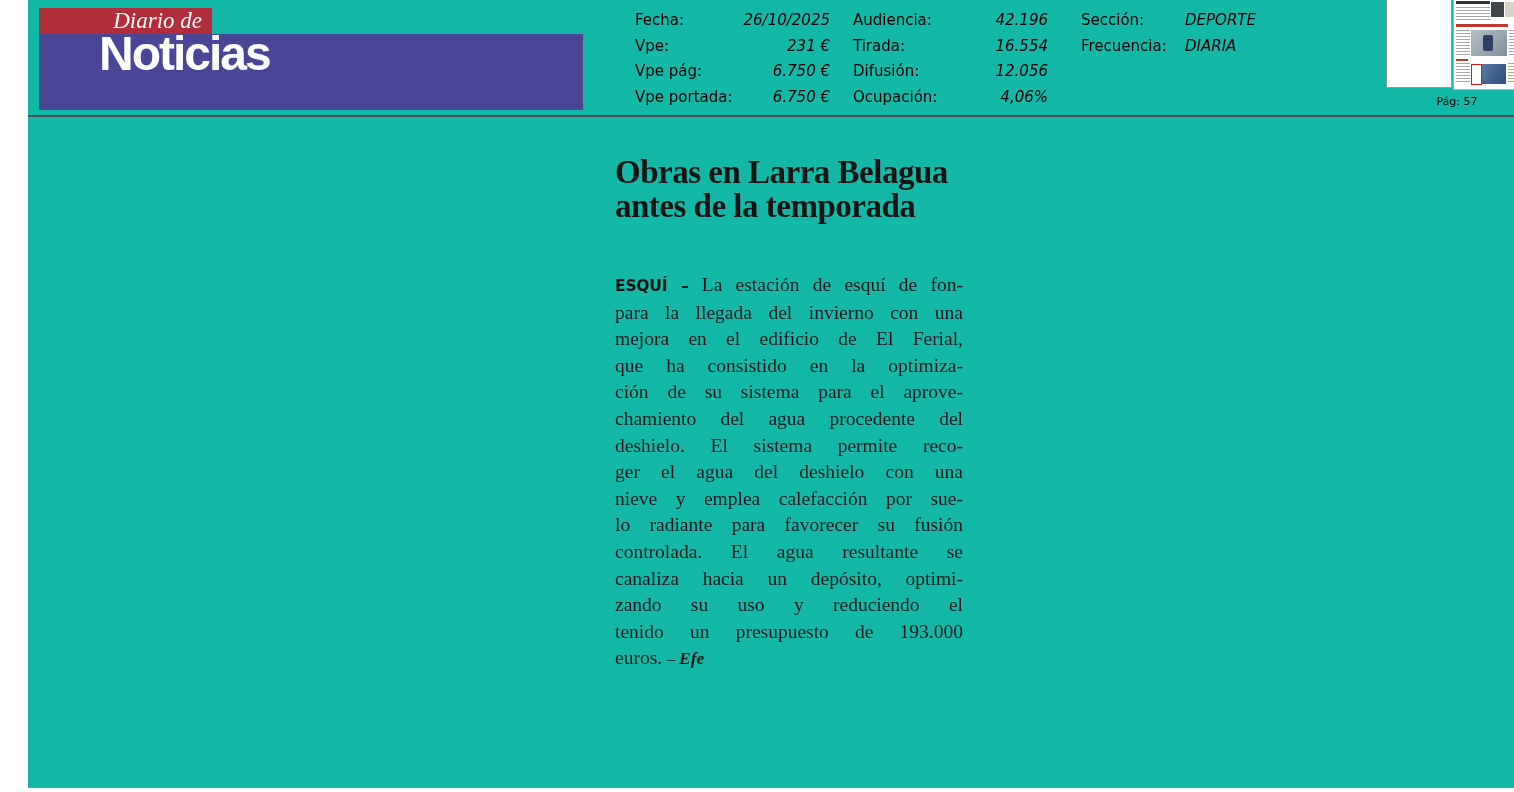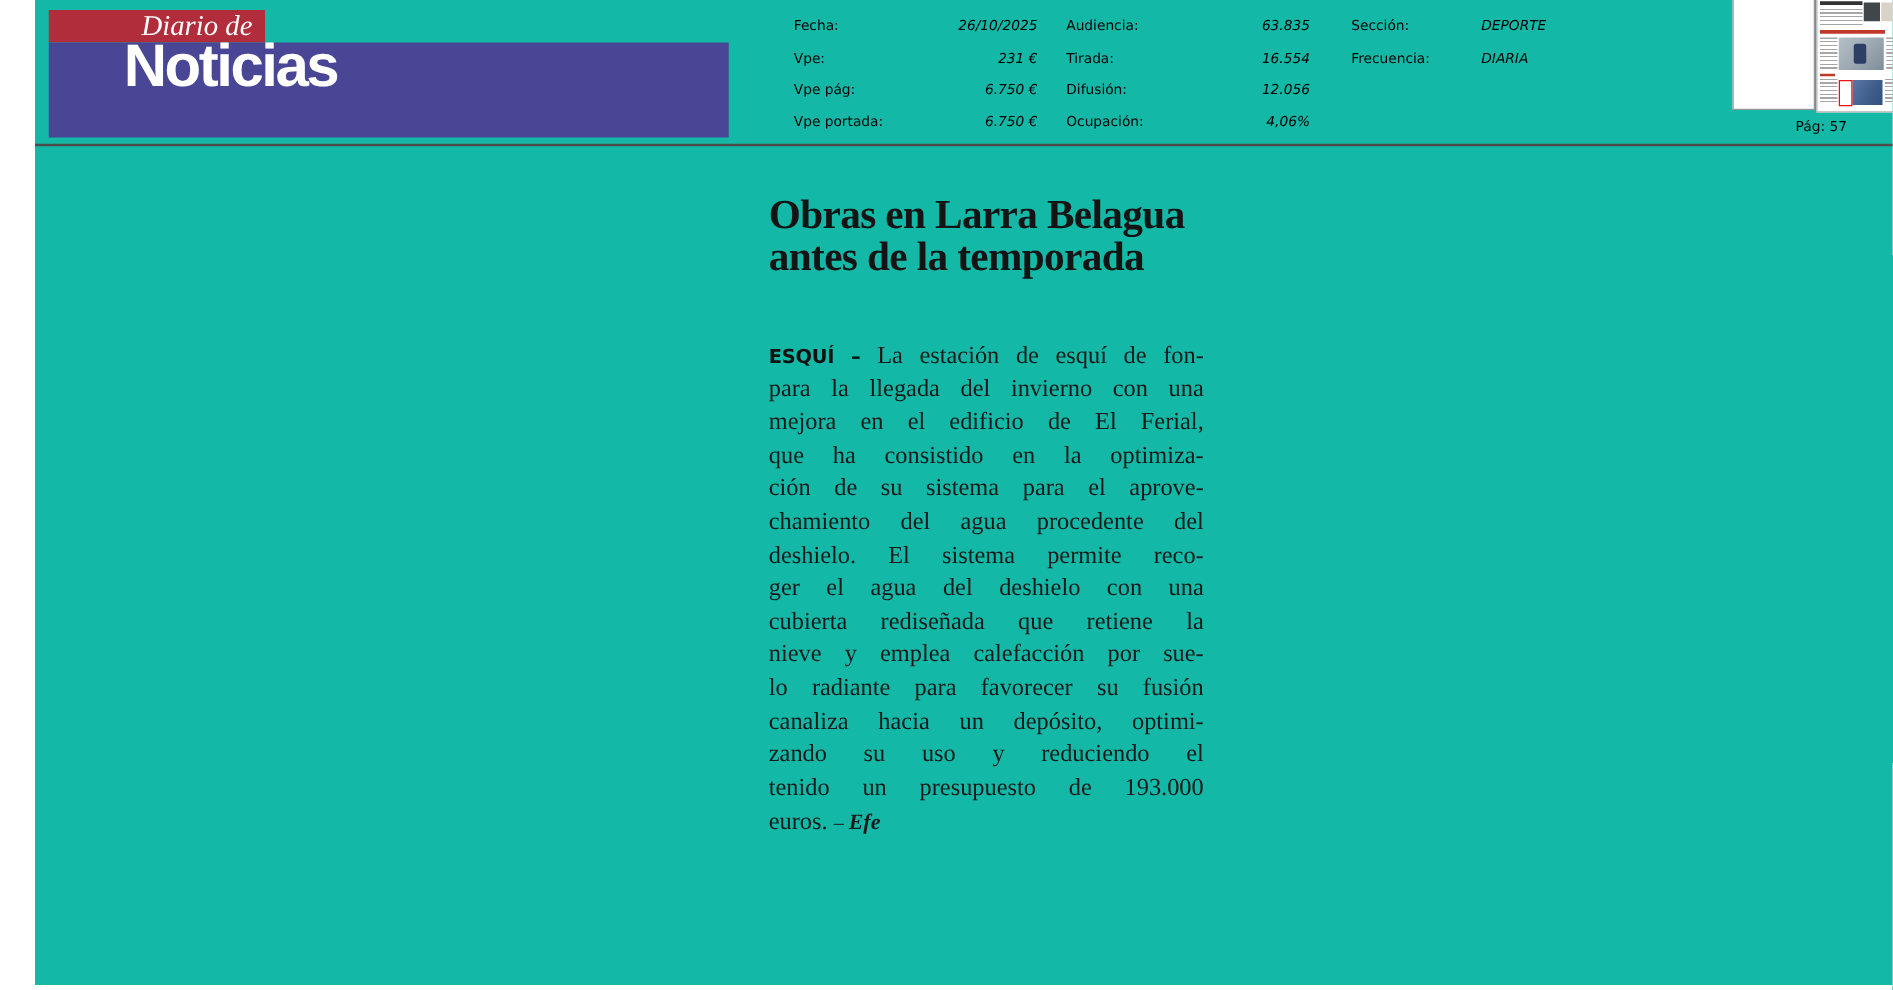--- a/index.html
+++ b/index.html
@@ -21,21 +21,21 @@
     position:absolute; left:0; top:26px; width:544px; height:76px;
     background:var(--brand-purple,#4a4696);
   }
   .logo-name {
     position:absolute; left:60px; top:-16px; color:#fff;
     font-family:Liberation Sans, sans-serif; font-weight:bold;
     font-size:48px; line-height:72px; letter-spacing:-2px; white-space:nowrap;
   }
 
   
-  .meta-col { position:absolute; top:8px; font-size:11px; }
+  .meta-col { position:absolute; top:8px; font-size:15px; }
   .meta-col1 { left:607px; width:195px; }
   .meta-col2 { left:825px; width:195px; }
   .meta-col3 { left:1053px; width:230px; }
   .meta-row { display:flex; height:25.5px; line-height:25.5px; }
   .meta-value { margin-left:auto; text-align:right; white-space:nowrap;font-style:italic; }
   .meta-col3 .meta-label { width:104px; }
   .meta-col3 .meta-value { margin-left:0; text-align:left; }
 
   
   .preview-box {
@@ -121,21 +121,21 @@
     </div>
     <div class="meta-row">
       <span class="meta-label">Vpe portada:</span>
       <span class="meta-value">6.750 €</span>
     </div>
   </div>
 
   <div class="meta-col meta-col2">
     <div class="meta-row">
       <span class="meta-label">Audiencia:</span>
-      <span class="meta-value">63.835</span>
+      <span class="meta-value">42.196</span>
     </div>
     <div class="meta-row">
       <span class="meta-label">Tirada:</span>
       <span class="meta-value">16.554</span>
     </div>
     <div class="meta-row">
       <span class="meta-label">Difusión:</span>
       <span class="meta-value">12.056</span>
     </div>
     <div class="meta-row">
@@ -186,23 +186,23 @@
     </div>
     <div class="article-body">
       <div class="body-line"><span class="lead">ESQUÍ –</span> <span>La estación de esquí de fon-</span></div>
       <div class="body-line">para la llegada del invierno con una</div>
       <div class="body-line">mejora en el edificio de El Ferial,</div>
       <div class="body-line">que ha consistido en la optimiza-</div>
       <div class="body-line">ción de su sistema para el aprove-</div>
       <div class="body-line">chamiento del agua procedente del</div>
       <div class="body-line">deshielo. El sistema permite reco-</div>
       <div class="body-line">ger el agua del deshielo con una</div>
-      <div class="body-line">cubierta rediseñada que retiene la</div>
       <div class="body-line">nieve y emplea calefacción por sue-</div>
       <div class="body-line">lo radiante para favorecer su fusión</div>
+      <div class="body-line">controlada. El agua resultante se</div>
       <div class="body-line">canaliza hacia un depósito, optimi-</div>
       <div class="body-line">zando su uso y reduciendo el</div>
       <div class="body-line">tenido un presupuesto de 193.000</div>
       <div class="body-line last"><span>euros. </span><span class="sig-dash">– </span><em class="sig">Efe</em></div>
     </div>
   </div>
 
 </div>
 
 </body></html>

